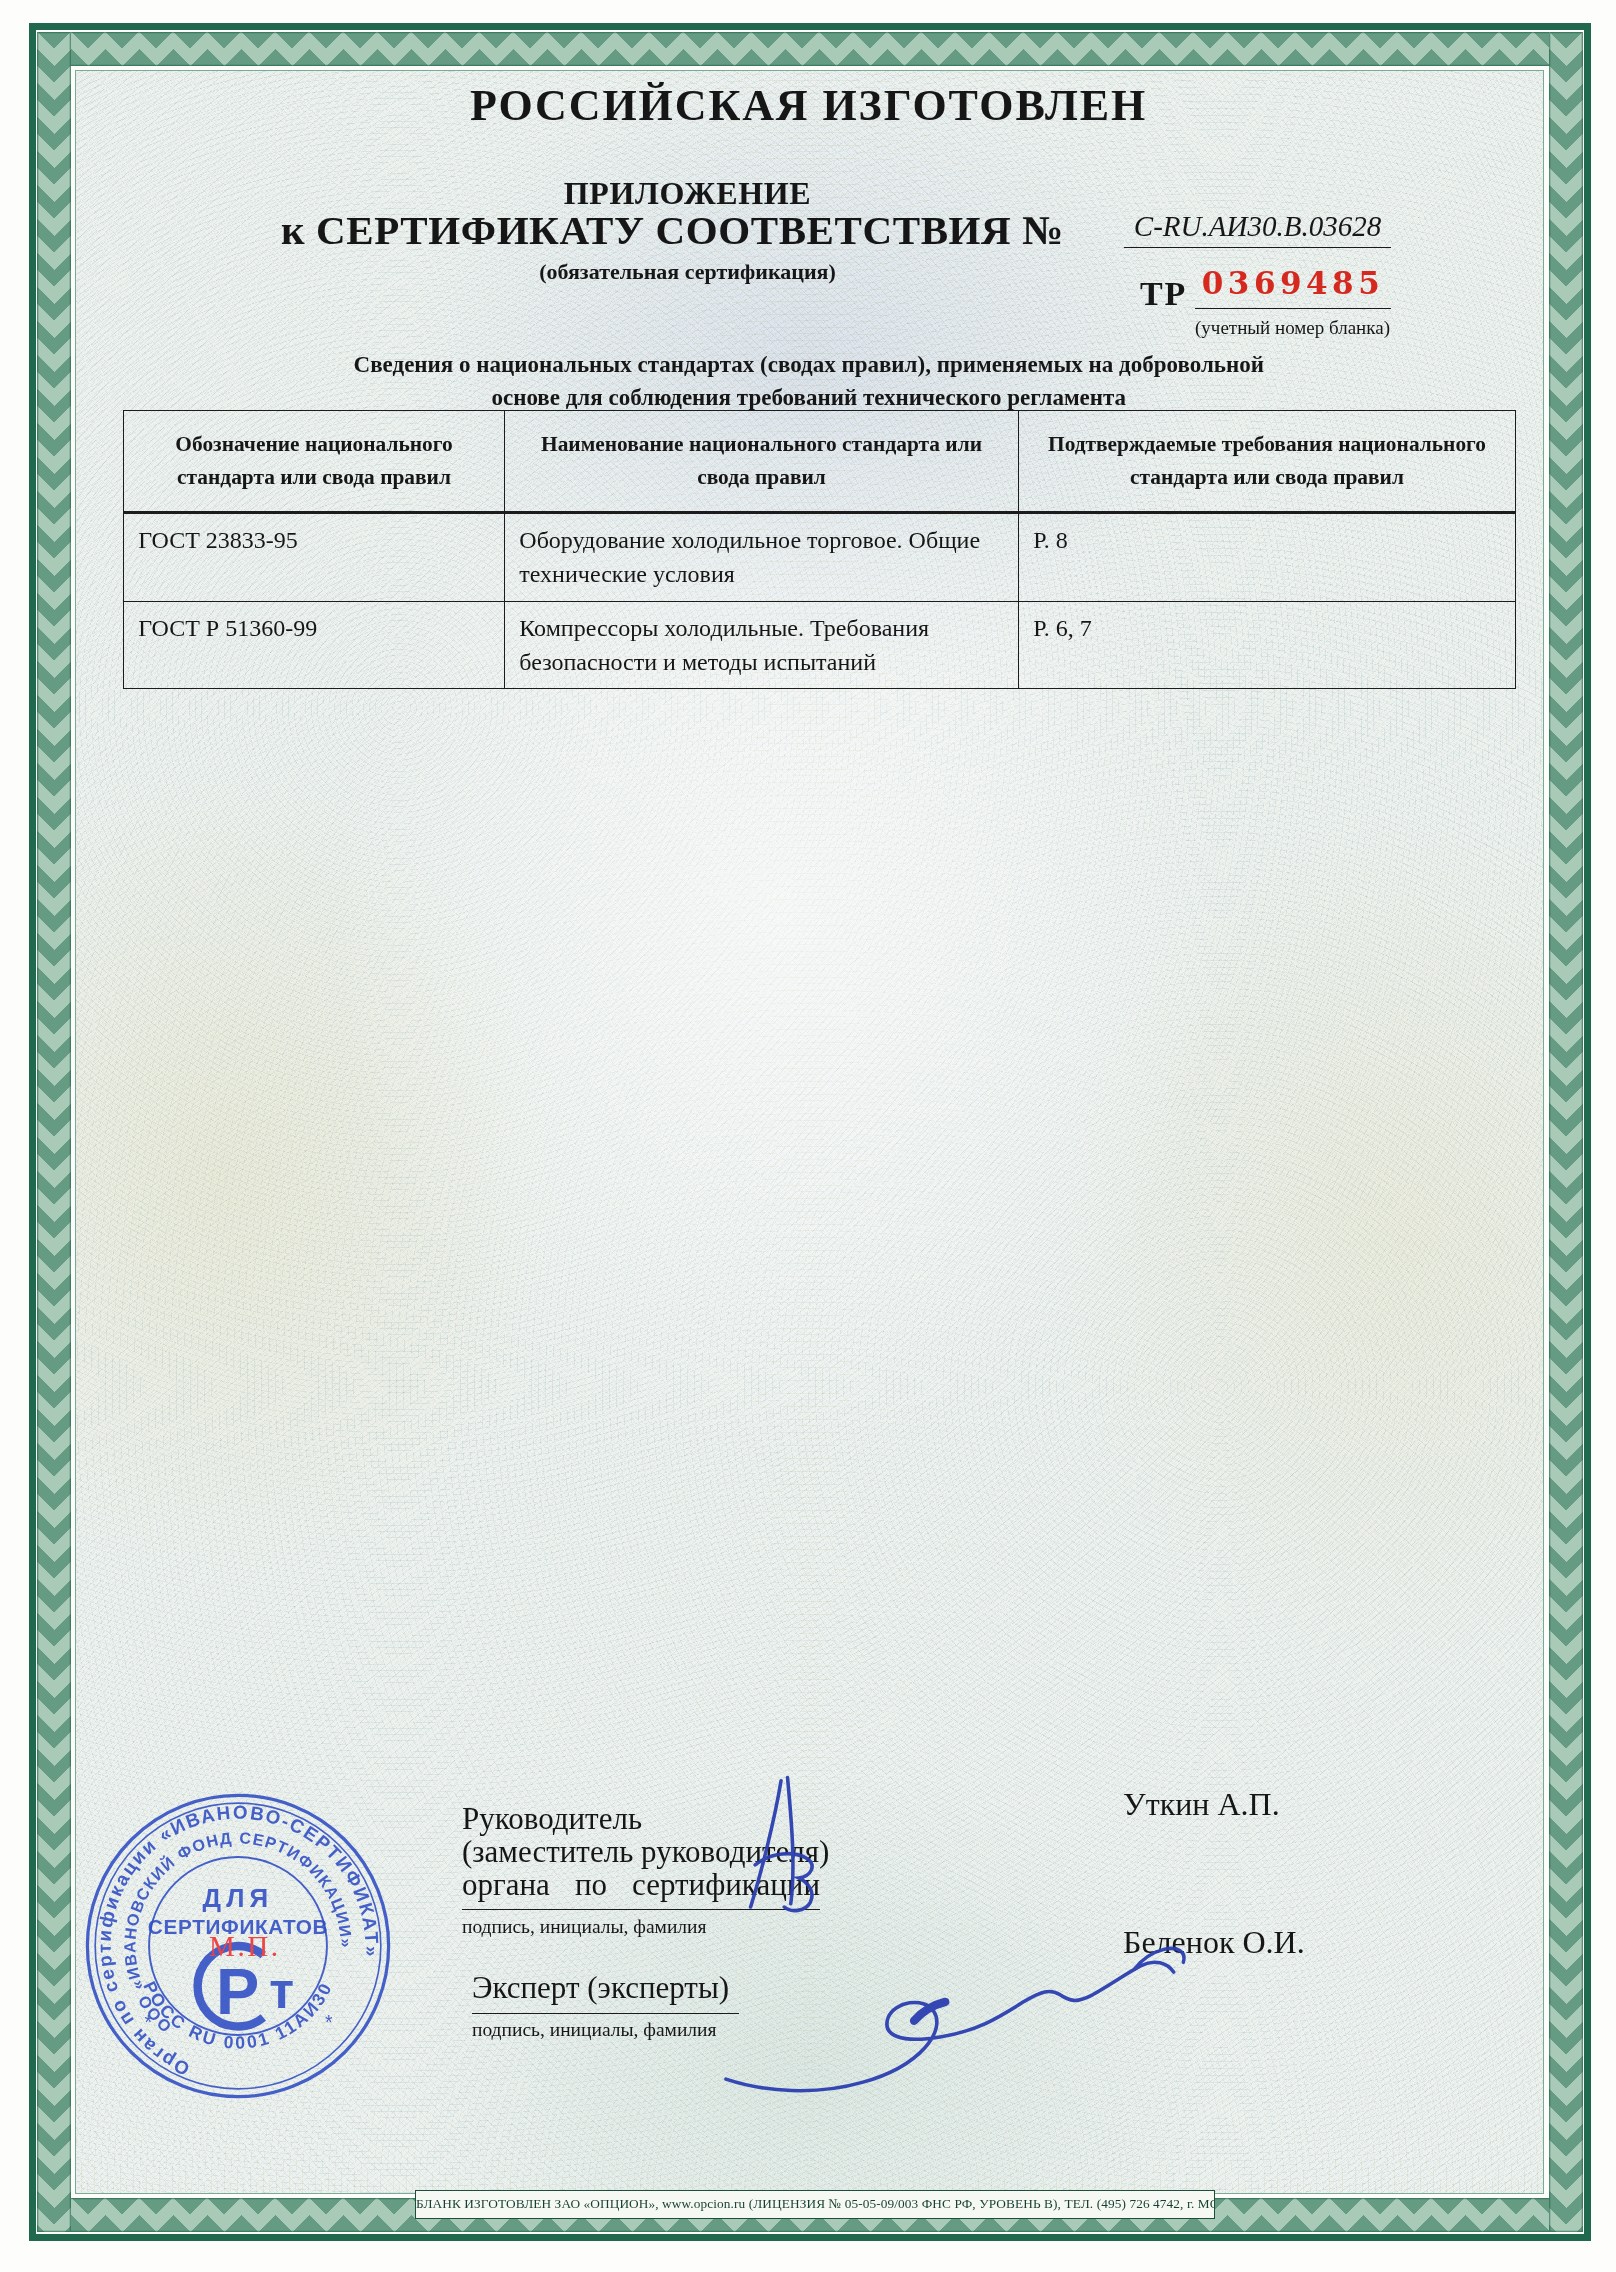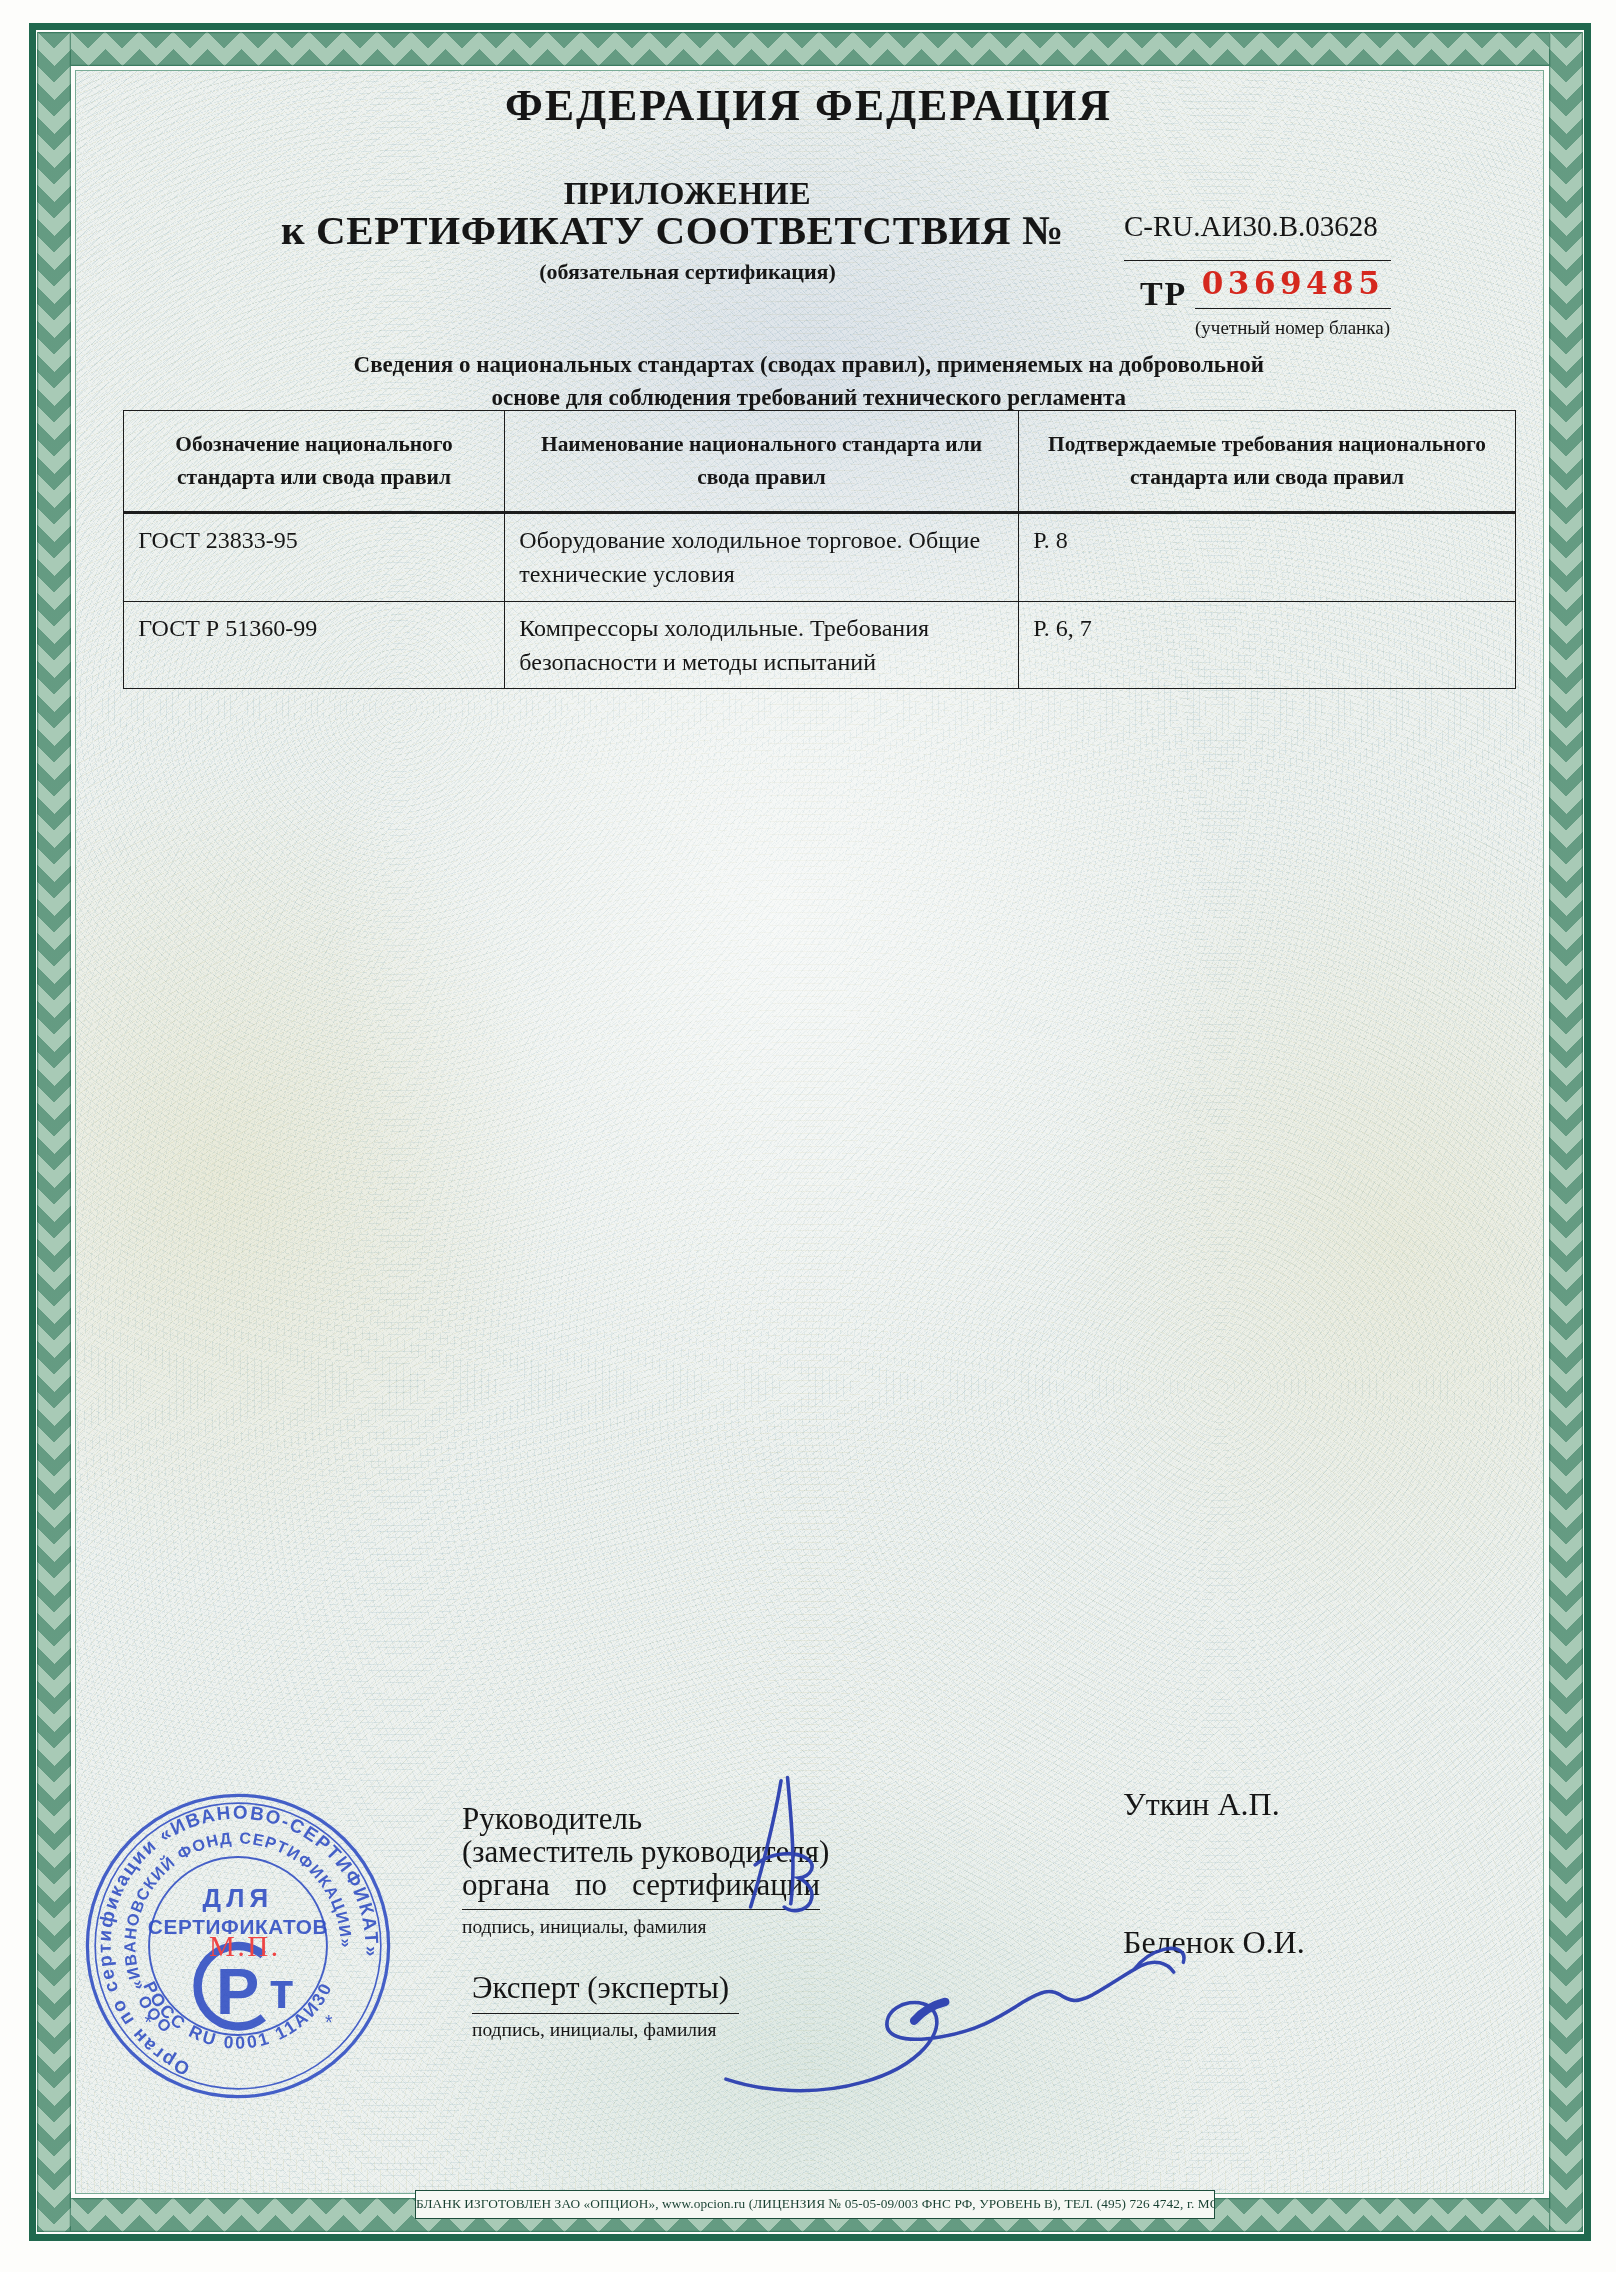--- a/index.html
+++ b/index.html
@@ -45,22 +45,22 @@
       repeating-radial-gradient(circle at 50% 100%, rgba(158,148,62,.10) 0 0.6px, transparent 0.6px 6.5px),
       repeating-linear-gradient(40deg, rgba(88,108,178,.06) 0 0.6px, transparent 0.6px 4.5px),
       repeating-linear-gradient(-40deg, rgba(58,118,98,.08) 0 0.6px, transparent 0.6px 4.5px);
   }
 
   
   .country{left:0;width:1617px;top:80px;text-align:center;font-size:44px;font-weight:bold;letter-spacing:1.9px;}
   .doctype{left:0;width:1375px;top:175px;text-align:center;font-size:32px;font-weight:bold;letter-spacing:0.6px;}
   .subtitle{left:281px;top:206px;font-size:41px;font-weight:bold;letter-spacing:0.6px;white-space:nowrap;}
   .certnum{
-    left:1124px;top:208px;width:267px;text-align:left;font-size:29px;line-height:36px;
-    border-bottom:1.9px solid #1b1b1b;padding-bottom:16px;white-space:nowrap;
+    left:1124px;top:208px;width:267px;text-align:center;font-size:29px;line-height:36px;
+    border-bottom:1.9px solid #1b1b1b;padding-bottom:3px;white-space:nowrap;font-style:italic;
   }
   .certkind{left:0;width:1375px;top:259px;text-align:center;font-size:22px;font-weight:bold;}
   .trlabel{left:1140px;top:275px;font-size:34px;font-weight:bold;letter-spacing:1.9px;}
   .blanknum{
     left:1195px;top:265px;width:196px;text-align:center;
     font-family:"DejaVu Serif", serif;font-size:31px;font-weight:bold;letter-spacing:4.5px;
     color:#d5281e;border-bottom:1.9px solid #1b1b1b;padding-bottom:6.5px;
   }
   .blankcap{left:1182px;top:317px;width:221px;text-align:center;font-size:19px;}
 
@@ -111,21 +111,21 @@
 <body>
 
 <div class="frame"></div>
 <div class="band band-top"></div>
 <div class="band band-bottom"></div>
 <div class="band band-left"></div>
 <div class="band band-right"></div>
 
 <div class="content"></div>
 
-<div class="abs country">ФЕДЕРАЦИЯ ФЕДЕРАЦИЯ</div>
+<div class="abs country">РОССИЙСКАЯ ИЗГОТОВЛЕН</div>
 <div class="abs doctype">ПРИЛОЖЕНИЕ</div>
 <div class="abs subtitle">к СЕРТИФИКАТУ СООТВЕТСТВИЯ  №</div>
 <div class="abs certnum">C-RU.АИ30.В.03628</div>
 <div class="abs certkind">(обязательная сертификация)</div>
 <div class="abs trlabel">ТР</div>
 <div class="abs blanknum">0369485</div>
 <div class="abs blankcap">(учетный номер бланка)</div>
 
 <div class="abs intro">
   <div>Сведения о национальных стандартах (сводах правил), применяемых на добровольной</div>

